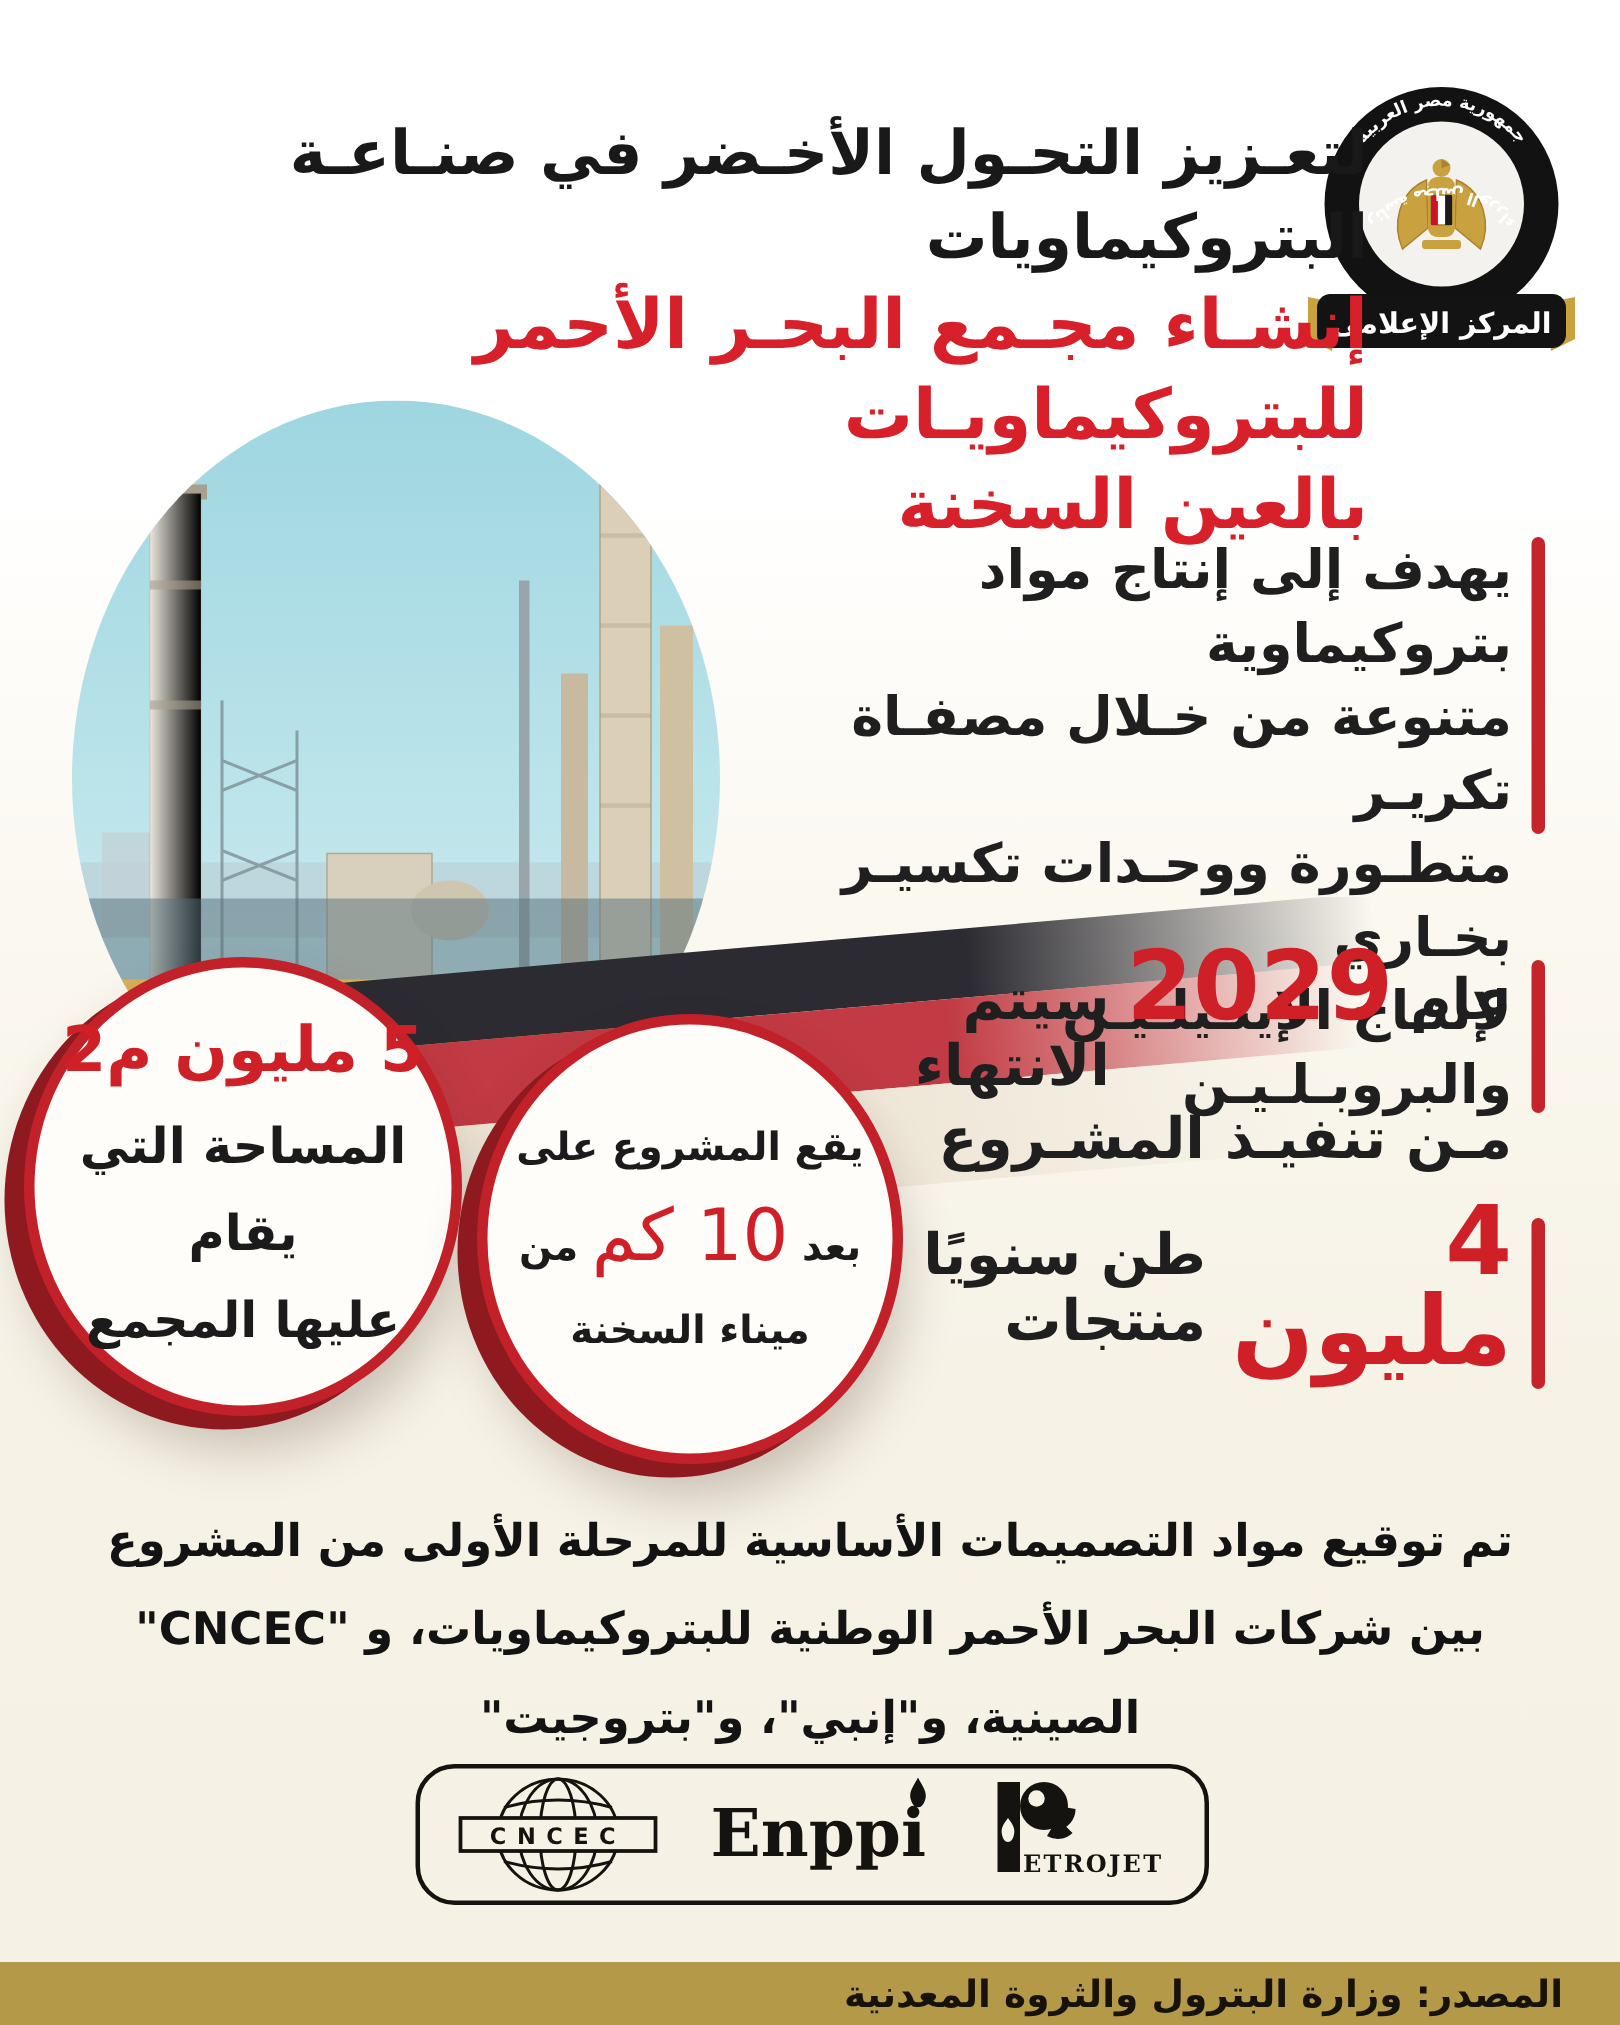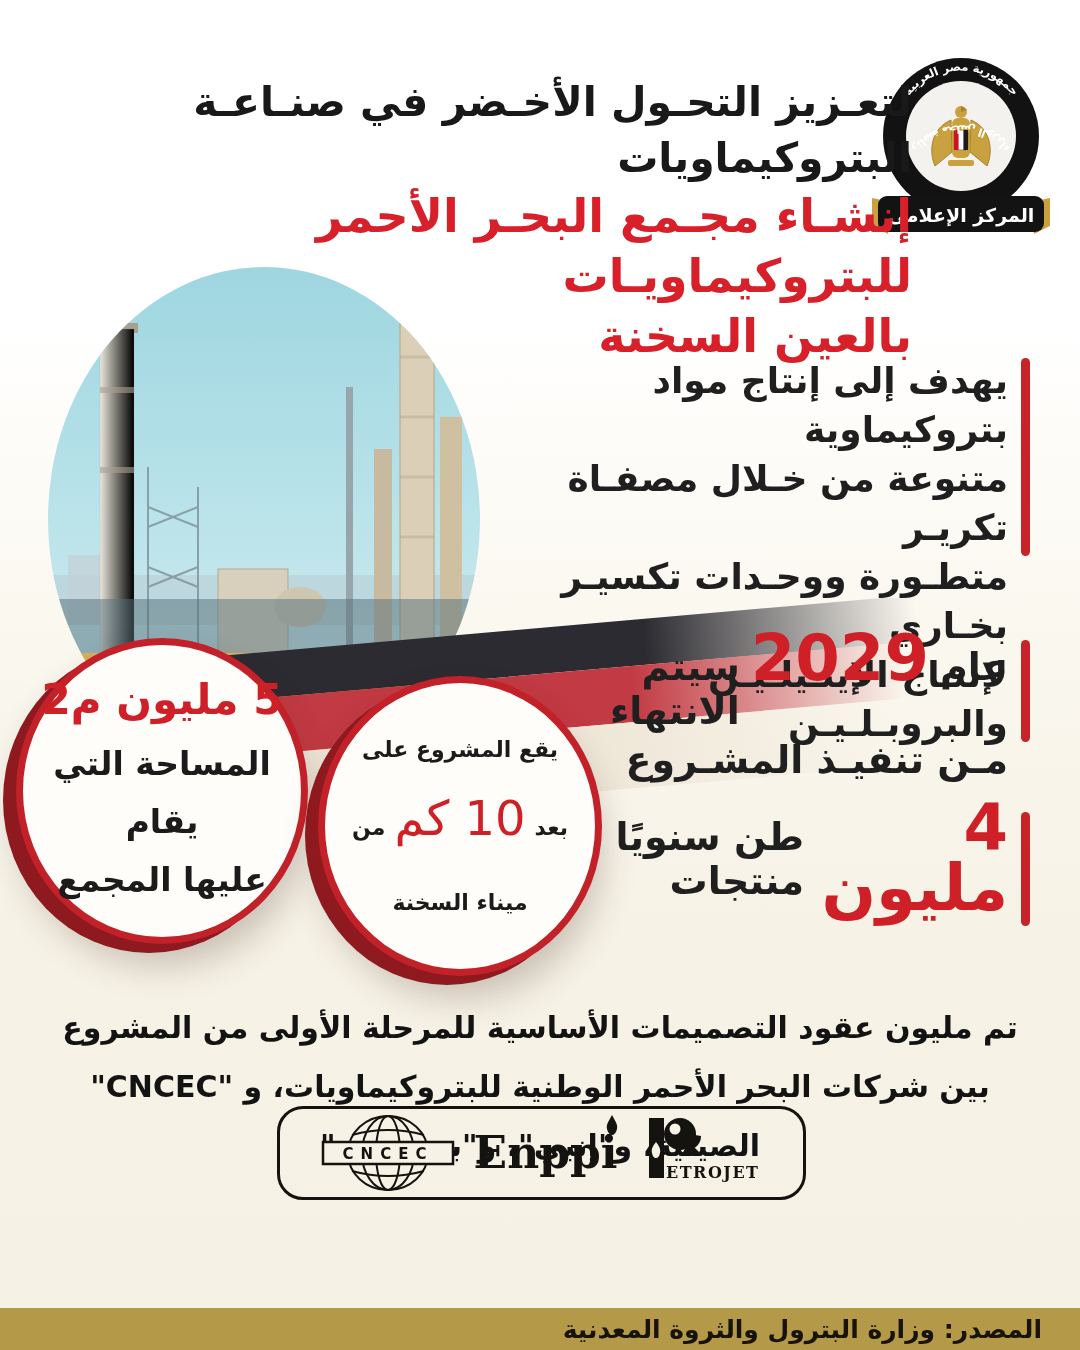--- a/index.html
+++ b/index.html
@@ -32,30 +32,30 @@
   .stat-circle{
     position:absolute;border-radius:50%;background:#fffdf9;border:7px solid #c32129;
     box-shadow:-13px 9px 0 #8e191f, 0 22px 34px rgba(70,45,30,.25);
     display:flex;flex-direction:column;align-items:center;justify-content:center;
     direction:rtl;text-align:center;color:#1b1b1b;
   }
   .circle-area{left:16px;top:638px;width:278px;height:292px;z-index:6;}
   .circle-distance{left:318px;top:676px;width:270px;height:286px;z-index:7;}
   .circle-value{font-size:42px;font-weight:bold;color:#cf2027;line-height:54px;margin-bottom:8px;}
   .circle-text{font-size:33px;font-weight:bold;line-height:58px;}
-  .circle-line{font-size:22px;font-weight:bold;line-height:75px;}
+  .circle-line{font-size:26px;font-weight:bold;line-height:55px;}
   .circle-mid{display:flex;direction:rtl;align-items:baseline;justify-content:center;gap:9px;line-height:62px;}
   .circle-km{font-size:48px;font-weight:normal;color:#cf2027;}
   
   .signing{position:absolute;left:40px;top:998px;width:1000px;direction:rtl;text-align:center;
            font-size:30px;font-weight:bold;color:#131313;line-height:59px;z-index:3;}
   
-  .logos-box{position:absolute;left:277px;top:1106px;width:529px;height:94px;border:3px solid #15130f;
+  .logos-box{position:absolute;left:277px;top:1176px;width:529px;height:94px;border:3px solid #15130f;
              border-radius:26px;display:flex;align-items:center;justify-content:space-between;
-             padding:0 40px;box-sizing:border-box;direction:ltr;z-index:3;}
+             padding:0 24px;box-sizing:border-box;direction:ltr;z-index:3;}
   .enppi-wrap{position:relative;display:flex;align-items:center;}
   .enppi-word{font-family:"DejaVu Serif", serif;font-weight:bold;font-size:44px;color:#15130f;line-height:44px;}
   .enppi-flame{position:absolute;right:-2px;top:-16px;}
   
   .footer{position:absolute;left:0;top:1308px;width:1080px;height:42px;background:#b49a48;
           display:flex;align-items:center;justify-content:space-between;direction:rtl;
           padding:0 38px 0 58px;box-sizing:border-box;z-index:4;}
   .footer span{font-size:25px;font-weight:bold;color:#17120a;}
 </style>
 </head>
@@ -234,21 +234,21 @@
     <div class="circle-line">يقع المشروع على</div>
     <div class="circle-mid">
       <span class="circle-line">بعد</span>
       <span class="circle-km">10 كم</span>
       <span class="circle-line">من</span>
     </div>
     <div class="circle-line">ميناء السخنة</div>
   </div>
 
   <div class="signing">
-    <div>تم مليون عقود التصميمات الأساسية للمرحلة الأولى من المشروع</div>
+    <div>تم توقيع مواد التصميمات الأساسية للمرحلة الأولى من المشروع</div>
     <div>بين شركات البحر الأحمر الوطنية للبتروكيماويات، و "CNCEC"</div>
     <div>الصينية، و"إنبي"، و"بتروجيت"</div>
   </div>
 
   <div class="logos-box">
     <svg width="136" height="80" viewBox="0 0 136 80">
       <g fill="none" stroke="#15130f" stroke-width="2">
         <ellipse cx="68" cy="40" rx="40" ry="37"></ellipse>
         <ellipse cx="68" cy="40" rx="26" ry="37"></ellipse>
         <ellipse cx="68" cy="40" rx="12" ry="37"></ellipse>

